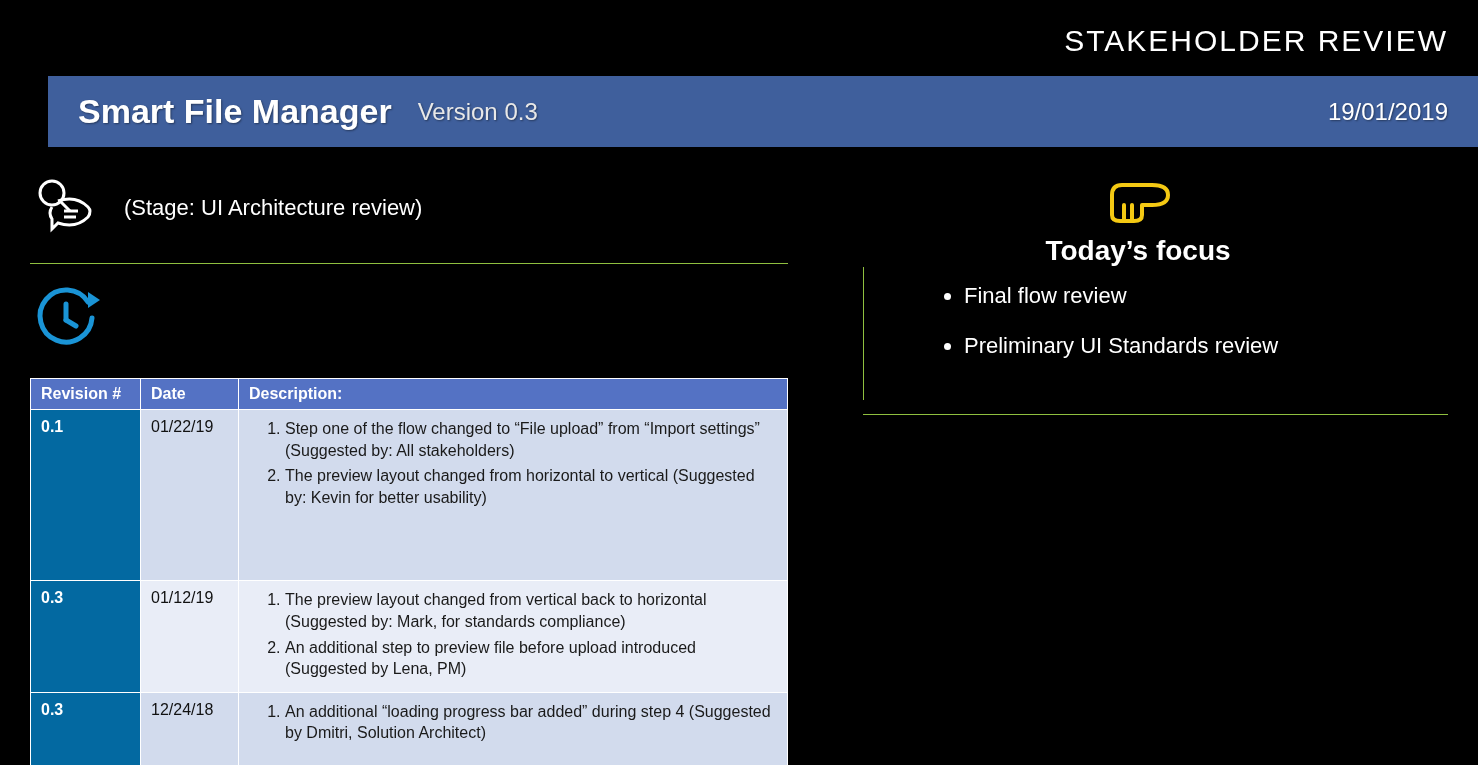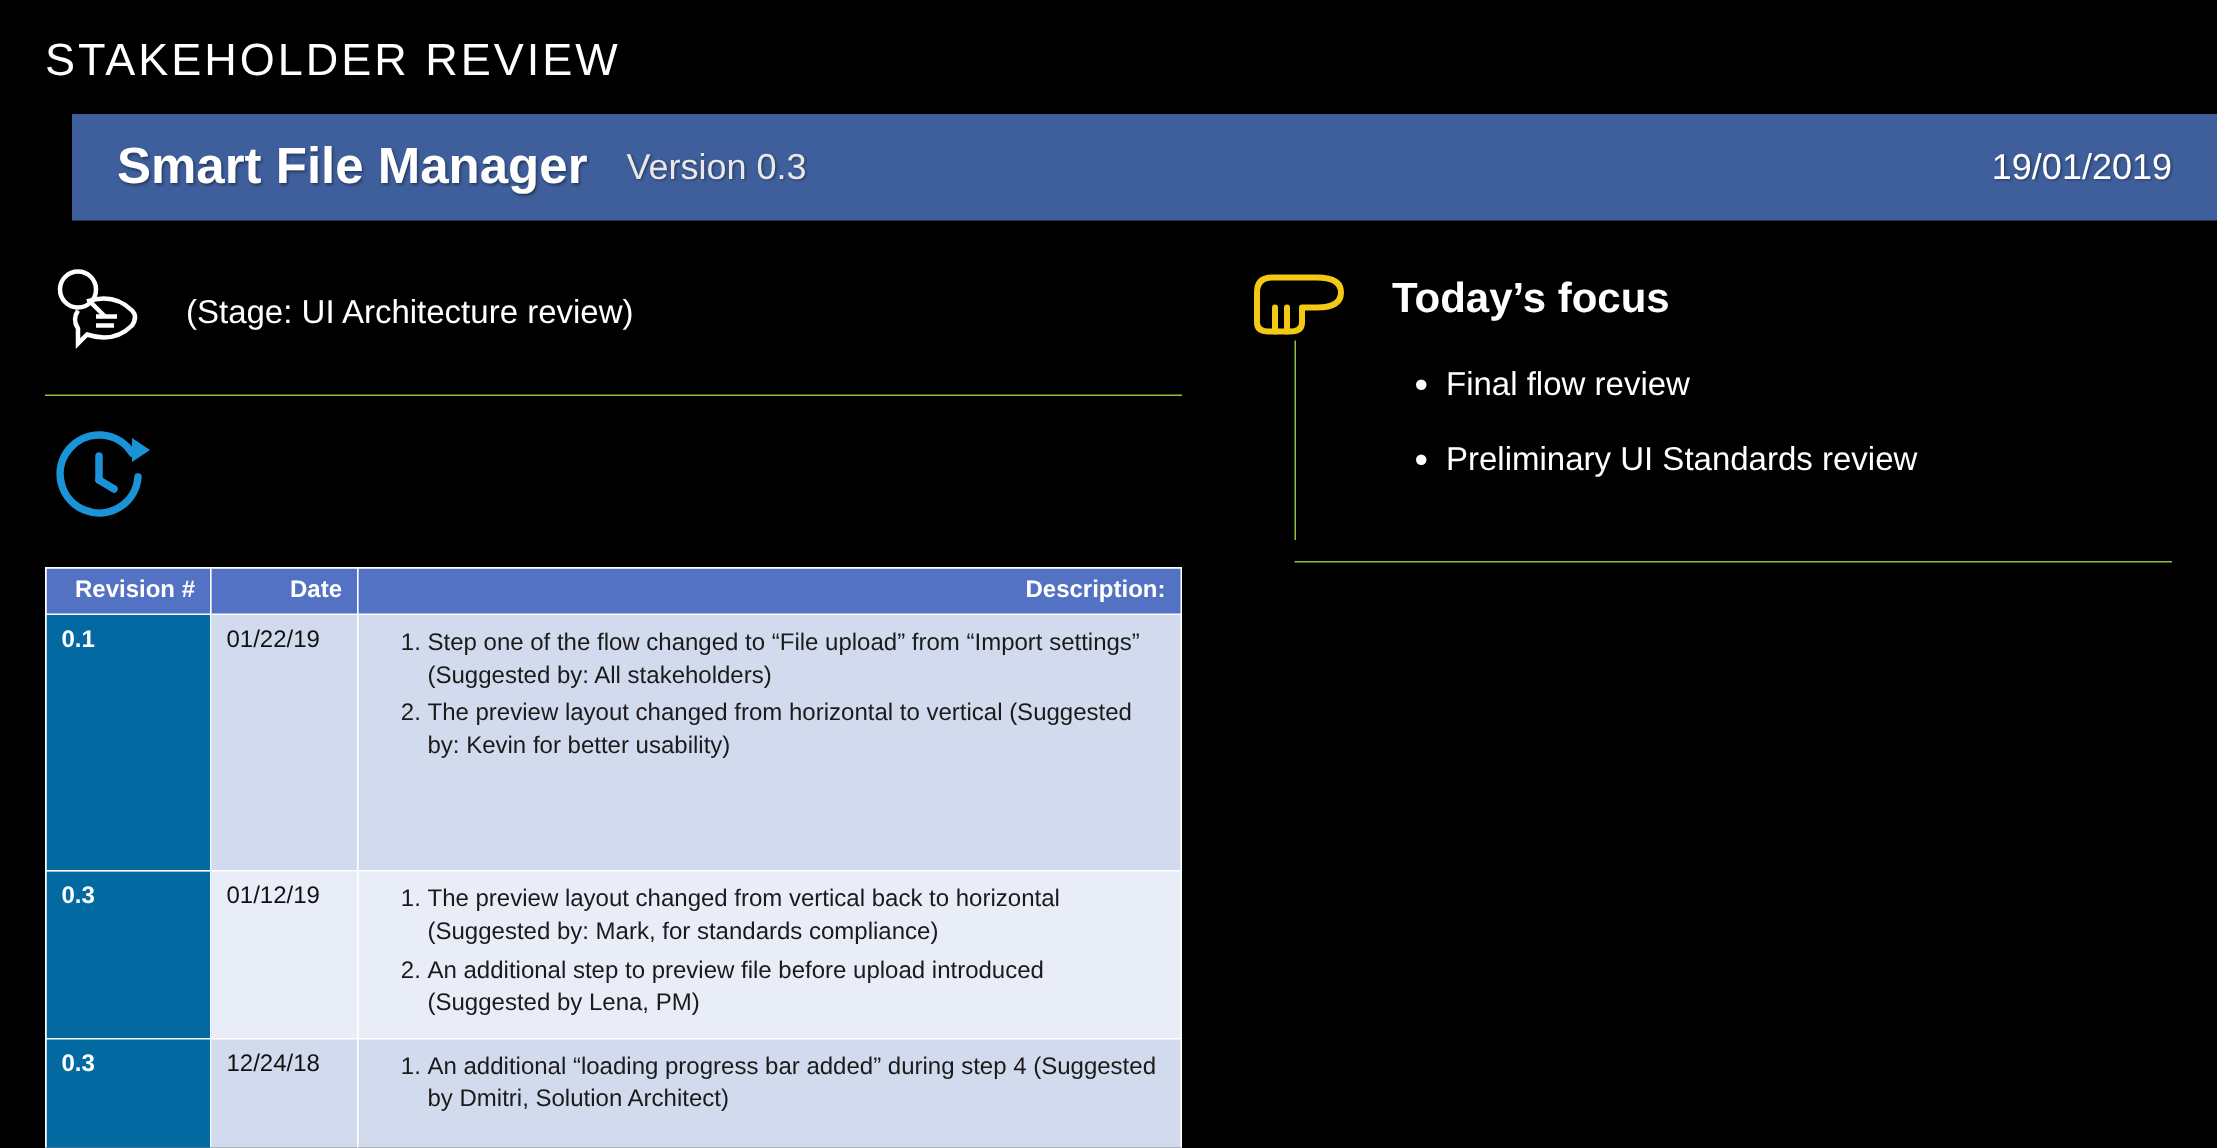--- a/index.html
+++ b/index.html
@@ -9,20 +9,21 @@
     font-family: "Segoe UI", "Century Gothic", Arial, sans-serif;
     width: 1478px;
     height: 765px;
     overflow: hidden;
   }
   .page-title {
     font-size: 30px;
     font-weight: 300;
     letter-spacing: 2px;
     padding: 24px 30px 18px 30px;
+    text-align: right;
   }
   .banner {
     background: #3f5f9c;
     display: flex;
     align-items: center;
     padding: 16px 30px;
     margin-left: 48px;
   }
   .banner .product {
     font-size: 34px;
@@ -69,21 +70,21 @@
     width: 100%;
     margin-top: 24px;
     background: #fff;
     color: #1a1a1a;
     font-size: 16px;
   }
   table.revisions th {
     background: #5472c4;
     color: #fff;
     font-weight: 700;
-    text-align: right;
+    text-align: left;
     padding: 6px 10px;
     border: 1px solid #fff;
     font-size: 16px;
   }
   table.revisions td {
     border: 1px solid #fff;
     padding: 8px 10px;
     vertical-align: top;
     font-size: 16px;
   }
@@ -94,21 +95,21 @@
     width: 110px;
   }
   table.revisions tr.odd td.datec,
   table.revisions tr.odd td.descc { background: #d2dbed; }
   table.revisions tr.even td.datec,
   table.revisions tr.even td.descc { background: #e9edf7; }
   table.revisions td.datec { width: 98px; color: #111; }
   table.revisions td.descc ol { padding-left: 36px; }
   table.revisions td.descc ol li { margin-bottom: 4px; line-height: 1.35; }
   .right-section { margin-bottom: 8px; }
-  .sec-head { display: flex; align-items: center; gap: 28px; }
+  .sec-head { display: flex; align-items: center; gap: 8px; flex-direction: column; }
   .sec-title { font-size: 28px; font-weight: 600; }
   .vline-wrap { display:flex; }
   .vline { border-left: 1px solid #8fbf3f; margin-left: 35px; padding-left: 60px; }
   .bullets {
     list-style: disc;
     padding: 14px 0 20px 40px;
     font-size: 22px;
     font-weight: 300;
   }
   .bullets li { margin-bottom: 20px; line-height: 1.35; }

